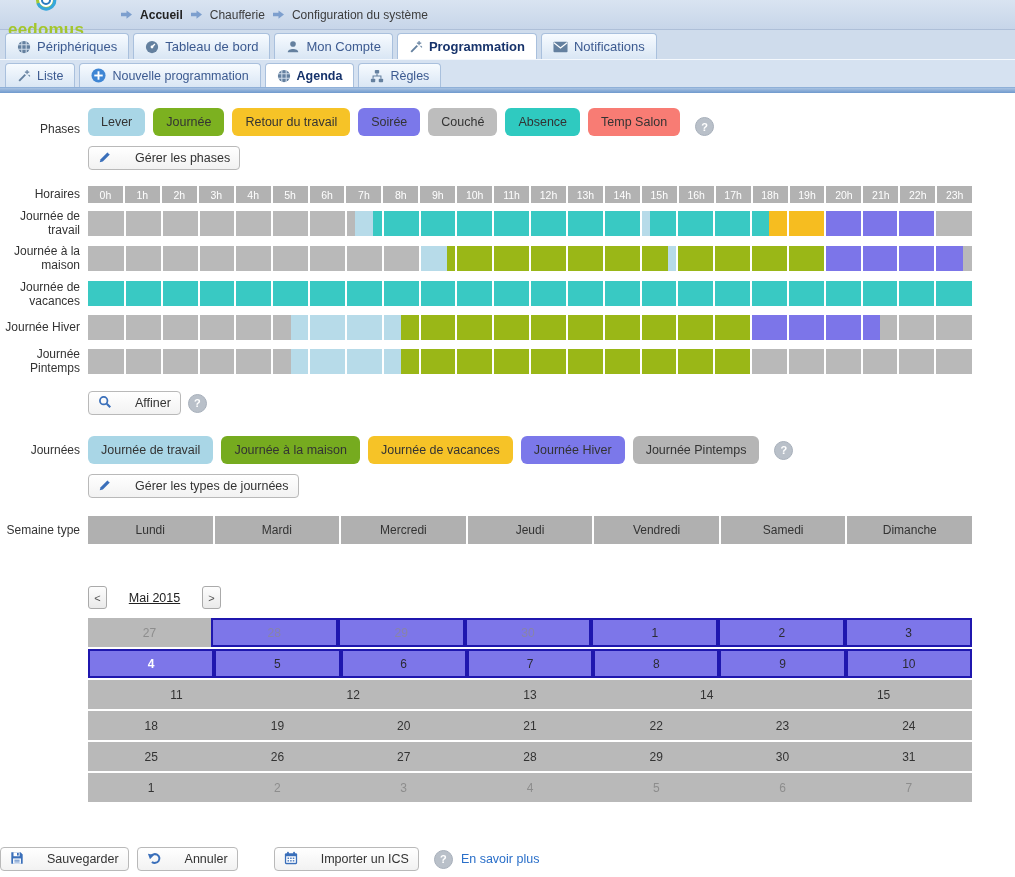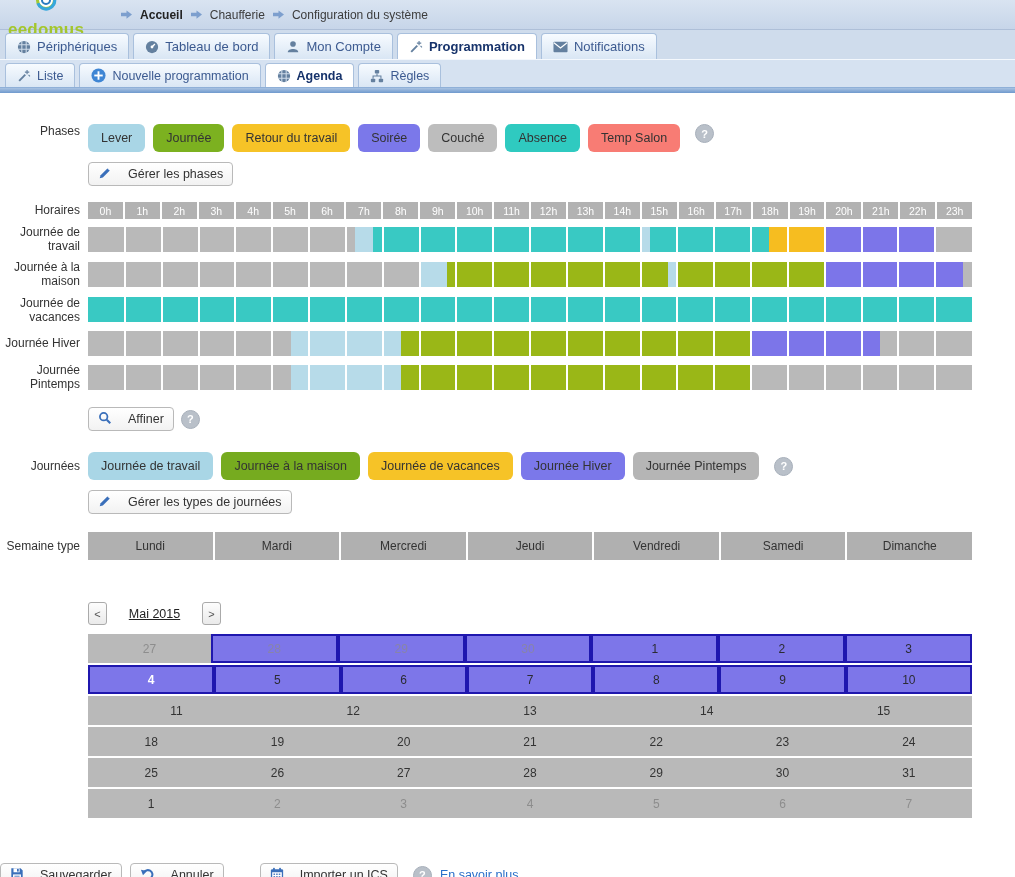--- a/index.html
+++ b/index.html
@@ -30,21 +30,21 @@
   
   .content{width:972px;padding-top:13px;}
   .frow{display:flex;}
   .lab{width:80px;padding-right:8px;text-align:right;font-size:12px;color:#333;flex-shrink:0;line-height:1.18;}
   .indent{margin-left:88px;}
 
   .chips{display:flex;align-items:center;}
   .chip{display:inline-flex;align-items:center;height:28px;padding:0 13px;border-radius:6px;
         font-size:12.5px;color:#333;margin-right:8px;cursor:pointer;white-space:nowrap;}
 
-  .btn{display:inline-flex;align-items:center;gap:16px;background:linear-gradient(#ffffff,#f2f2f2);
+  .btn{display:inline-flex;align-items:center;gap:23px;background:linear-gradient(#ffffff,#f2f2f2);
        border:1px solid #b9b9b9;border-radius:4px;padding:0 9px;height:24px;font-size:12.5px;color:#333;
        font-family:inherit;cursor:pointer;}
   .help{width:17px;height:17px;border-radius:50%;background:#b9c0c9;color:#fff;font-weight:bold;
         font-size:11px;display:inline-flex;align-items:center;justify-content:center;margin-left:7px;
         border:1px solid #a8b0bb;cursor:pointer;flex-shrink:0;}
 
   
   .hourshdr{display:flex;gap:2px;height:17px;flex:1;}
   .hour-cell{flex:1;background:#b2b2b2;color:#fff;font-size:10.5px;display:flex;align-items:center;justify-content:center;}
   .t-row{display:flex;align-items:center;margin-bottom:7px;}
@@ -198,21 +198,21 @@
           <path d="M8,5 V8 M3.5,11 V8 H12.5 V11" stroke="#64809f" stroke-width="1.2" fill="none"></path>
         </svg>
       </span>
       <span>Règles</span>
     </div>
   </div>
 <div class="bluestrip"></div>
 
 <div class="content">
 
-  <div class="frow" style="align-items:flex-start;margin-top:18px;">
+  <div class="frow" style="align-items:flex-end;margin-top:2px;">
     <div class="lab">Phases</div>
     <div class="chips" id="phase-chips">
         <span class="chip" style="background: rgb(169, 214, 230);">Lever</span>
         <span class="chip" style="background: rgb(124, 177, 32);">Journée</span>
         <span class="chip" style="background: rgb(246, 195, 39);">Retour du travail</span>
         <span class="chip" style="background: rgb(123, 120, 234);">Soirée</span>
         <span class="chip" style="background: rgb(189, 189, 189);">Couché</span>
         <span class="chip" style="background: rgb(47, 202, 192);">Absence</span>
         <span class="chip" style="background: rgb(248, 124, 116);">Temp Salon</span>
       </div>

